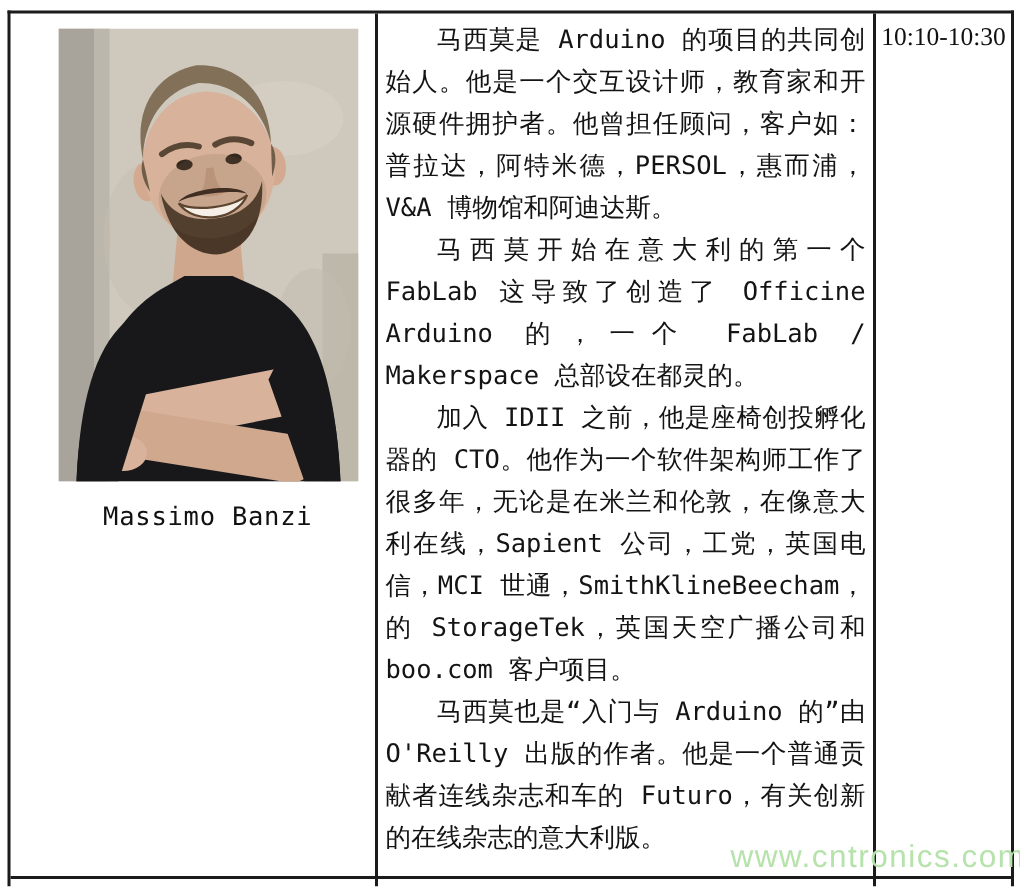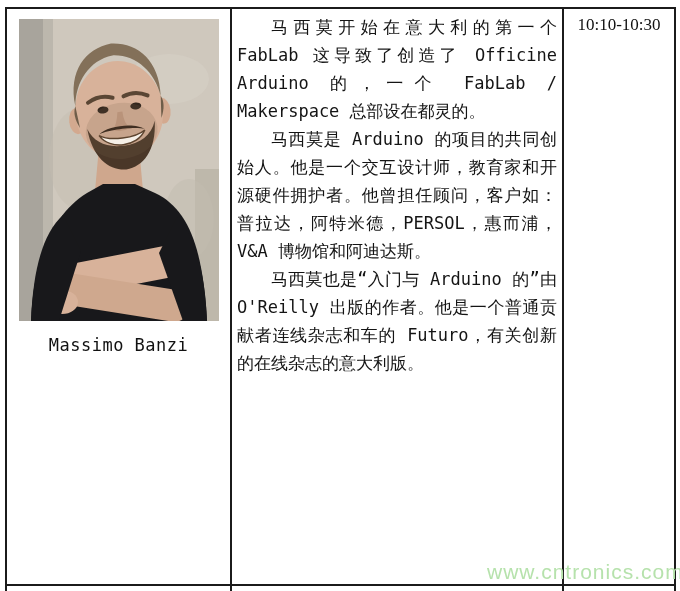--- a/index.html
+++ b/index.html
@@ -30,20 +30,21 @@
     border-right: 2px solid #1b1b1b;
     display: flex;
     flex-direction: row;
     box-sizing: content-box;
   }
   .cell { box-sizing: border-box; height: 582px; }
   .cell-photo {
     width: 225px;
     border-right: 2px solid #1b1b1b;
     text-align: center;
+    margin-left: 20px;
   }
   .cell-bio {
     width: 332px;
     border-right: 2px solid #1b1b1b;
     padding: 4px 5px 0 5px;
   }
   .cell-time {
     flex: 1;
     text-align: center;
     padding-top: 6px;
@@ -150,22 +151,23 @@
 
           <path d="M77,113 C85,105 115,105 123,113 C115,109 85,109 77,113 Z" fill="#3f2e21"></path>
 
           <path d="M77,114 C86,130 114,130 123,114 C113,121 87,121 77,114 Z" fill="#f5efe7" stroke="#5d442f" stroke-width="1.5"></path>
         </g>
       </svg>
       <div class="caption">Massimo Banzi</div>
     </div>
 
     <div class="cell cell-bio">
+      <p>马西莫是 Arduino 的项目的共同创始人。他是一个交互设计师，教育家和开源硬件拥护者。他曾担任顾问，客户如：普拉达，阿特米德，PERSOL，惠而浦，V&amp;A 博物馆和阿迪达斯。</p>
       <p>马西莫开始在意大利的第一个 FabLab 这导致了创造了 Officine Arduino 的，一个 FabLab / Makerspace 总部设在都灵的。</p>
-      <p>马西莫是 Arduino 的项目的共同创始人。他是一个交互设计师，教育家和开源硬件拥护者。他曾担任顾问，客户如：普拉达，阿特米德，PERSOL，惠而浦，V&amp;A 博物馆和阿迪达斯。</p>
+      <p>加入 IDII 之前，他是座椅创投孵化器的 CTO。他作为一个软件架构师工作了很多年，无论是在米兰和伦敦，在像意大利在线，Sapient 公司，工党，英国电信，MCI 世通，SmithKlineBeecham，的 StorageTek，英国天空广播公司和 boo.com 客户项目。</p>
       <p>马西莫也是“入门与 Arduino 的”由 O'Reilly 出版的作者。他是一个普通贡献者连线杂志和车的 Futuro，有关创新的在线杂志的意大利版。</p>
 
     </div>
 
     <div class="cell cell-time">
       <div class="time-label">10:10-10:30</div>
     </div>
 
     <div class="row-divider"></div>
   </div>

